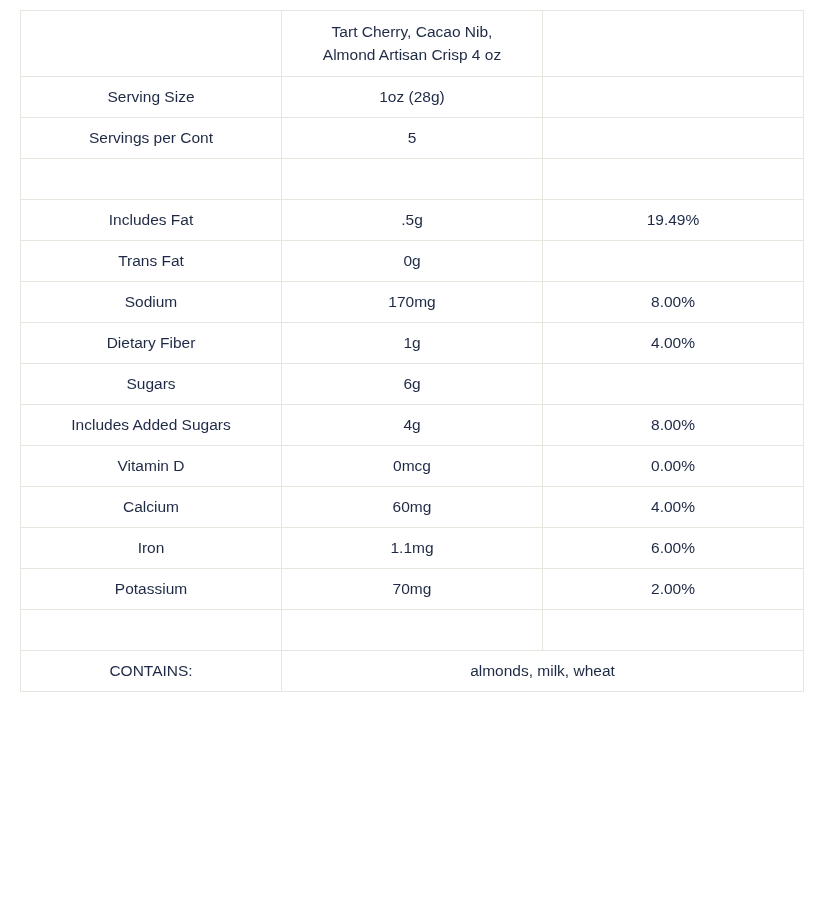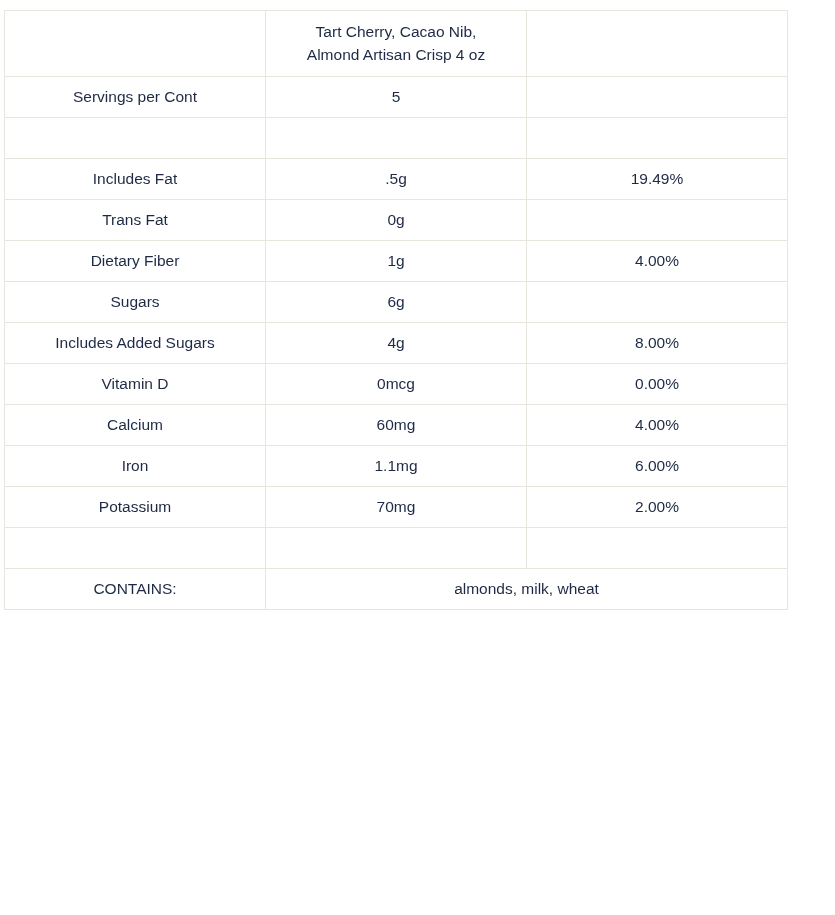--- a/index.html
+++ b/index.html
@@ -14,21 +14,21 @@
     width:835px;
     height:915px;
     font-family:"Liberation Sans", sans-serif;
     color:var(--text);
   }
   .page{
     width:718px;
     height:915px;
     background:var(--bg);
     box-sizing:border-box;
-    padding:10px 0 0 4px;
+    padding:10px 0 0 20px;
     border-radius:28px;
   }
   table.nutrition{
     border-collapse:collapse;
     table-layout:fixed;
     width:783px;
     background:var(--bg);
   }
   table.nutrition col{width:261px;}
   table.nutrition td{
@@ -66,20 +66,25 @@
       <tr class="product-header-row">
         <td></td>
         <td>
           <span class="product-name">Tart Cherry, Cacao Nib,</span>
           <span class="product-name">Almond Artisan Crisp 4 oz</span>
         </td>
         <td></td>
       </tr>
 
       <tr>
+        <td>Serving Size</td>
+        <td>1oz (28g)</td>
+        <td></td>
+      </tr>
+      <tr>
         <td>Servings per Cont</td>
         <td>5</td>
         <td></td>
       </tr>
 
       <tr>
         <td></td>
         <td></td>
         <td></td>
       </tr>
@@ -87,20 +92,25 @@
 
       <tr>
         <td>Includes Fat</td>
         <td>.5g</td>
         <td>19.49%</td>
       </tr>
       <tr>
         <td>Trans Fat</td>
         <td>0g</td>
         <td></td>
+      </tr>
+      <tr>
+        <td>Sodium</td>
+        <td>170mg</td>
+        <td>8.00%</td>
       </tr>
       <tr>
         <td>Dietary Fiber</td>
         <td>1g</td>
         <td>4.00%</td>
       </tr>
       <tr>
         <td>Sugars</td>
         <td>6g</td>
         <td></td>

